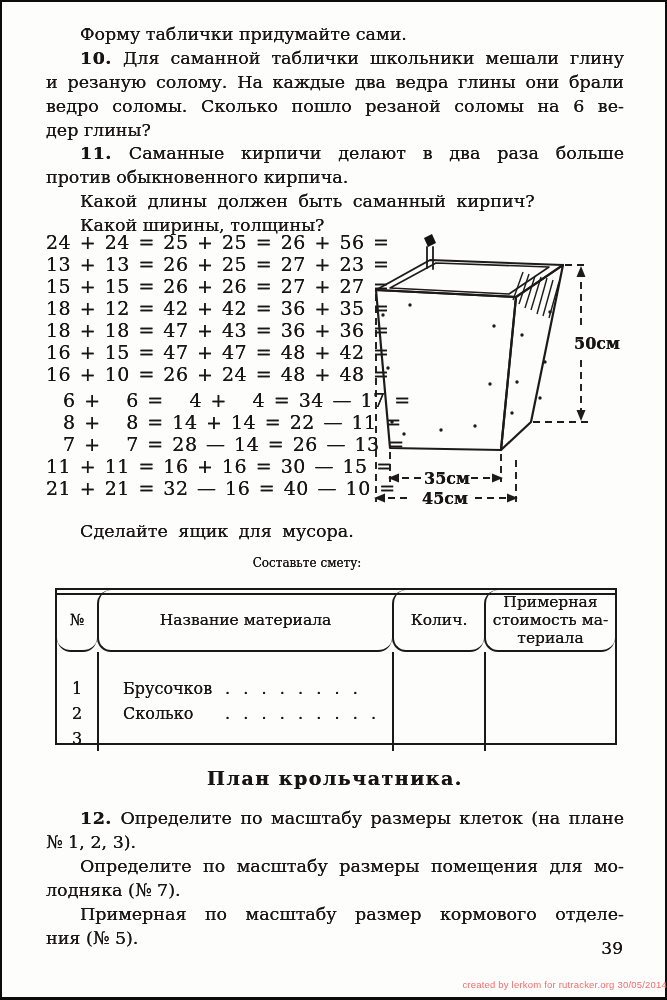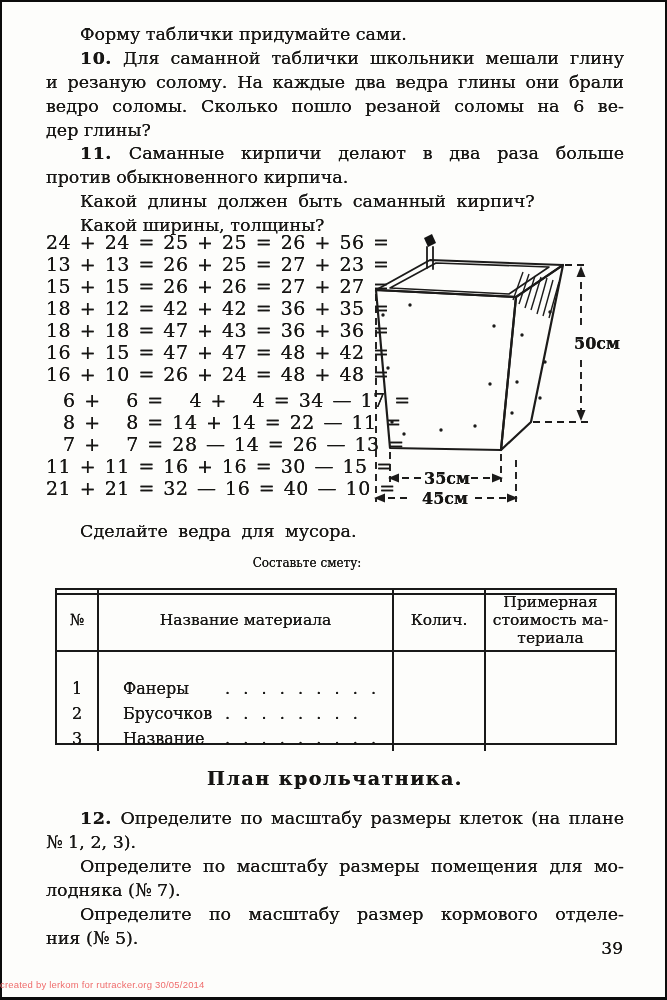--- a/index.html
+++ b/index.html
@@ -30,33 +30,33 @@
     border:2px solid #191919;display:grid;
     grid-template-columns:40px 295px 92px 1fr;
     grid-template-rows:62px 1fr;
   }
   .sheet-table::before{ 
     content:"";position:absolute;left:0;right:0;top:3px;border-top:2px solid #191919;
   }
   .th{
     display:flex;align-items:center;justify-content:center;text-align:center;
     font-size:15.5px;line-height:18px;border-bottom:2px solid #191919;
-    white-space:pre-line;padding:2px 1px;box-sizing:border-box;
+    white-space:pre-line;padding:2px 1px;box-sizing:border-box;border-radius:14px;
   }
   .bl{border-left:2px solid #191919;}
   .tb{padding-top:24px;box-sizing:border-box;}
   .tb .row-line{font-size:16px;line-height:25px;white-space:pre;}
   .num-cell{text-align:center;}
   .mat-cell{padding-left:24px;}
   .mat-name{display:inline-block;width:102px;}
   .mat-leader{letter-spacing:1px;}
   
   .page-number{right:44px;top:938px;font-size:17px;}
   .watermark{
-    left:0;width:667px;top:979px;text-align:left;
+    left:0;width:667px;top:979px;text-align:right;
     font-family:"Liberation Sans", sans-serif;font-size:9.5px;
     color:#ef6d6d;text-shadow:none;letter-spacing:.2px;
   }
   svg text{font-family:"DejaVu Serif", serif;font-weight:bold;}
 </style>
 </head>
 <body>
 
 <div class="scan-frame"></div>
 
@@ -158,57 +158,56 @@
     <polygon points="11,268 22,263.5 22,272.5"></polygon>
     <polygon points="155,268 144,263.5 144,272.5"></polygon>
   </g>
 
   <text x="84" y="254" font-size="16" text-anchor="middle" fill="#171614">35см</text>
   <text x="82" y="274" font-size="16" text-anchor="middle" fill="#171614">45см</text>
   <text x="234" y="119" font-size="16" text-anchor="middle" fill="#171614">50см</text>
 </svg>
 
 <div class="abs text-col" style="top:519px">
-  <div class="line ind ws">Сделайте ведра для мусора.</div>
+  <div class="line ind ws">Сделайте ящик для мусора.</div>
 </div>
 
 <div class="abs center-line" style="top:551px">
   <div class="line estimate-title" style="white-space:normal">Составьте смету:</div>
 </div>
 
 <div class="abs sheet-table">
   <div class="th">№</div>
   <div class="th bl">Название материала</div>
   <div class="th bl">Колич.</div>
   <div class="th bl">Примерная
 стоимость ма-
 териала</div>
 
   <div class="tb num-cell">
     <div class="row-line">1</div>
     <div class="row-line">2</div>
     <div class="row-line">3</div>
   </div>
   <div class="tb bl mat-cell">
-    <div class="row-line"><span class="mat-name">Фанеры</span><span class="mat-leader">.  .  .  .  .  .  .  .  .</span></div>
     <div class="row-line"><span class="mat-name">Брусочков</span><span class="mat-leader">.  .  .  .  .  .  .  .</span></div>
-    <div class="row-line"><span class="mat-name">Название</span><span class="mat-leader">.  .  .  .  .  .  .  .  .</span></div>
+    <div class="row-line"><span class="mat-name">Сколько</span><span class="mat-leader">.  .  .  .  .  .  .  .  .</span></div>
   </div>
   <div class="tb bl"></div>
   <div class="tb bl"></div>
 </div>
 
 <div class="abs center-line" style="top:766px">
   <div class="line heading2" style="white-space:normal">План крольчатника.</div>
 </div>
 
 <div class="abs text-col" style="top:806px">
   <div class="line j ind"><b class="pnum">12.</b> <span>Определите по масштабу размеры клеток (на плане</span></div>
   <div class="line">№ 1, 2, 3).</div>
   <div class="line j ind">Определите по масштабу размеры помещения для мо-</div>
   <div class="line">лодняка (№ 7).</div>
-  <div class="line j ind">Определите по масштабу размер кормового отделе-</div>
+  <div class="line j ind">Примерная по масштабу размер кормового отделе-</div>
   <div class="line">ния (№ 5).</div>
 </div>
 
 <div class="abs page-number">39</div>
 
 <div class="abs watermark">created by lerkom for rutracker.org 30/05/2014</div>
 
 </body></html>

